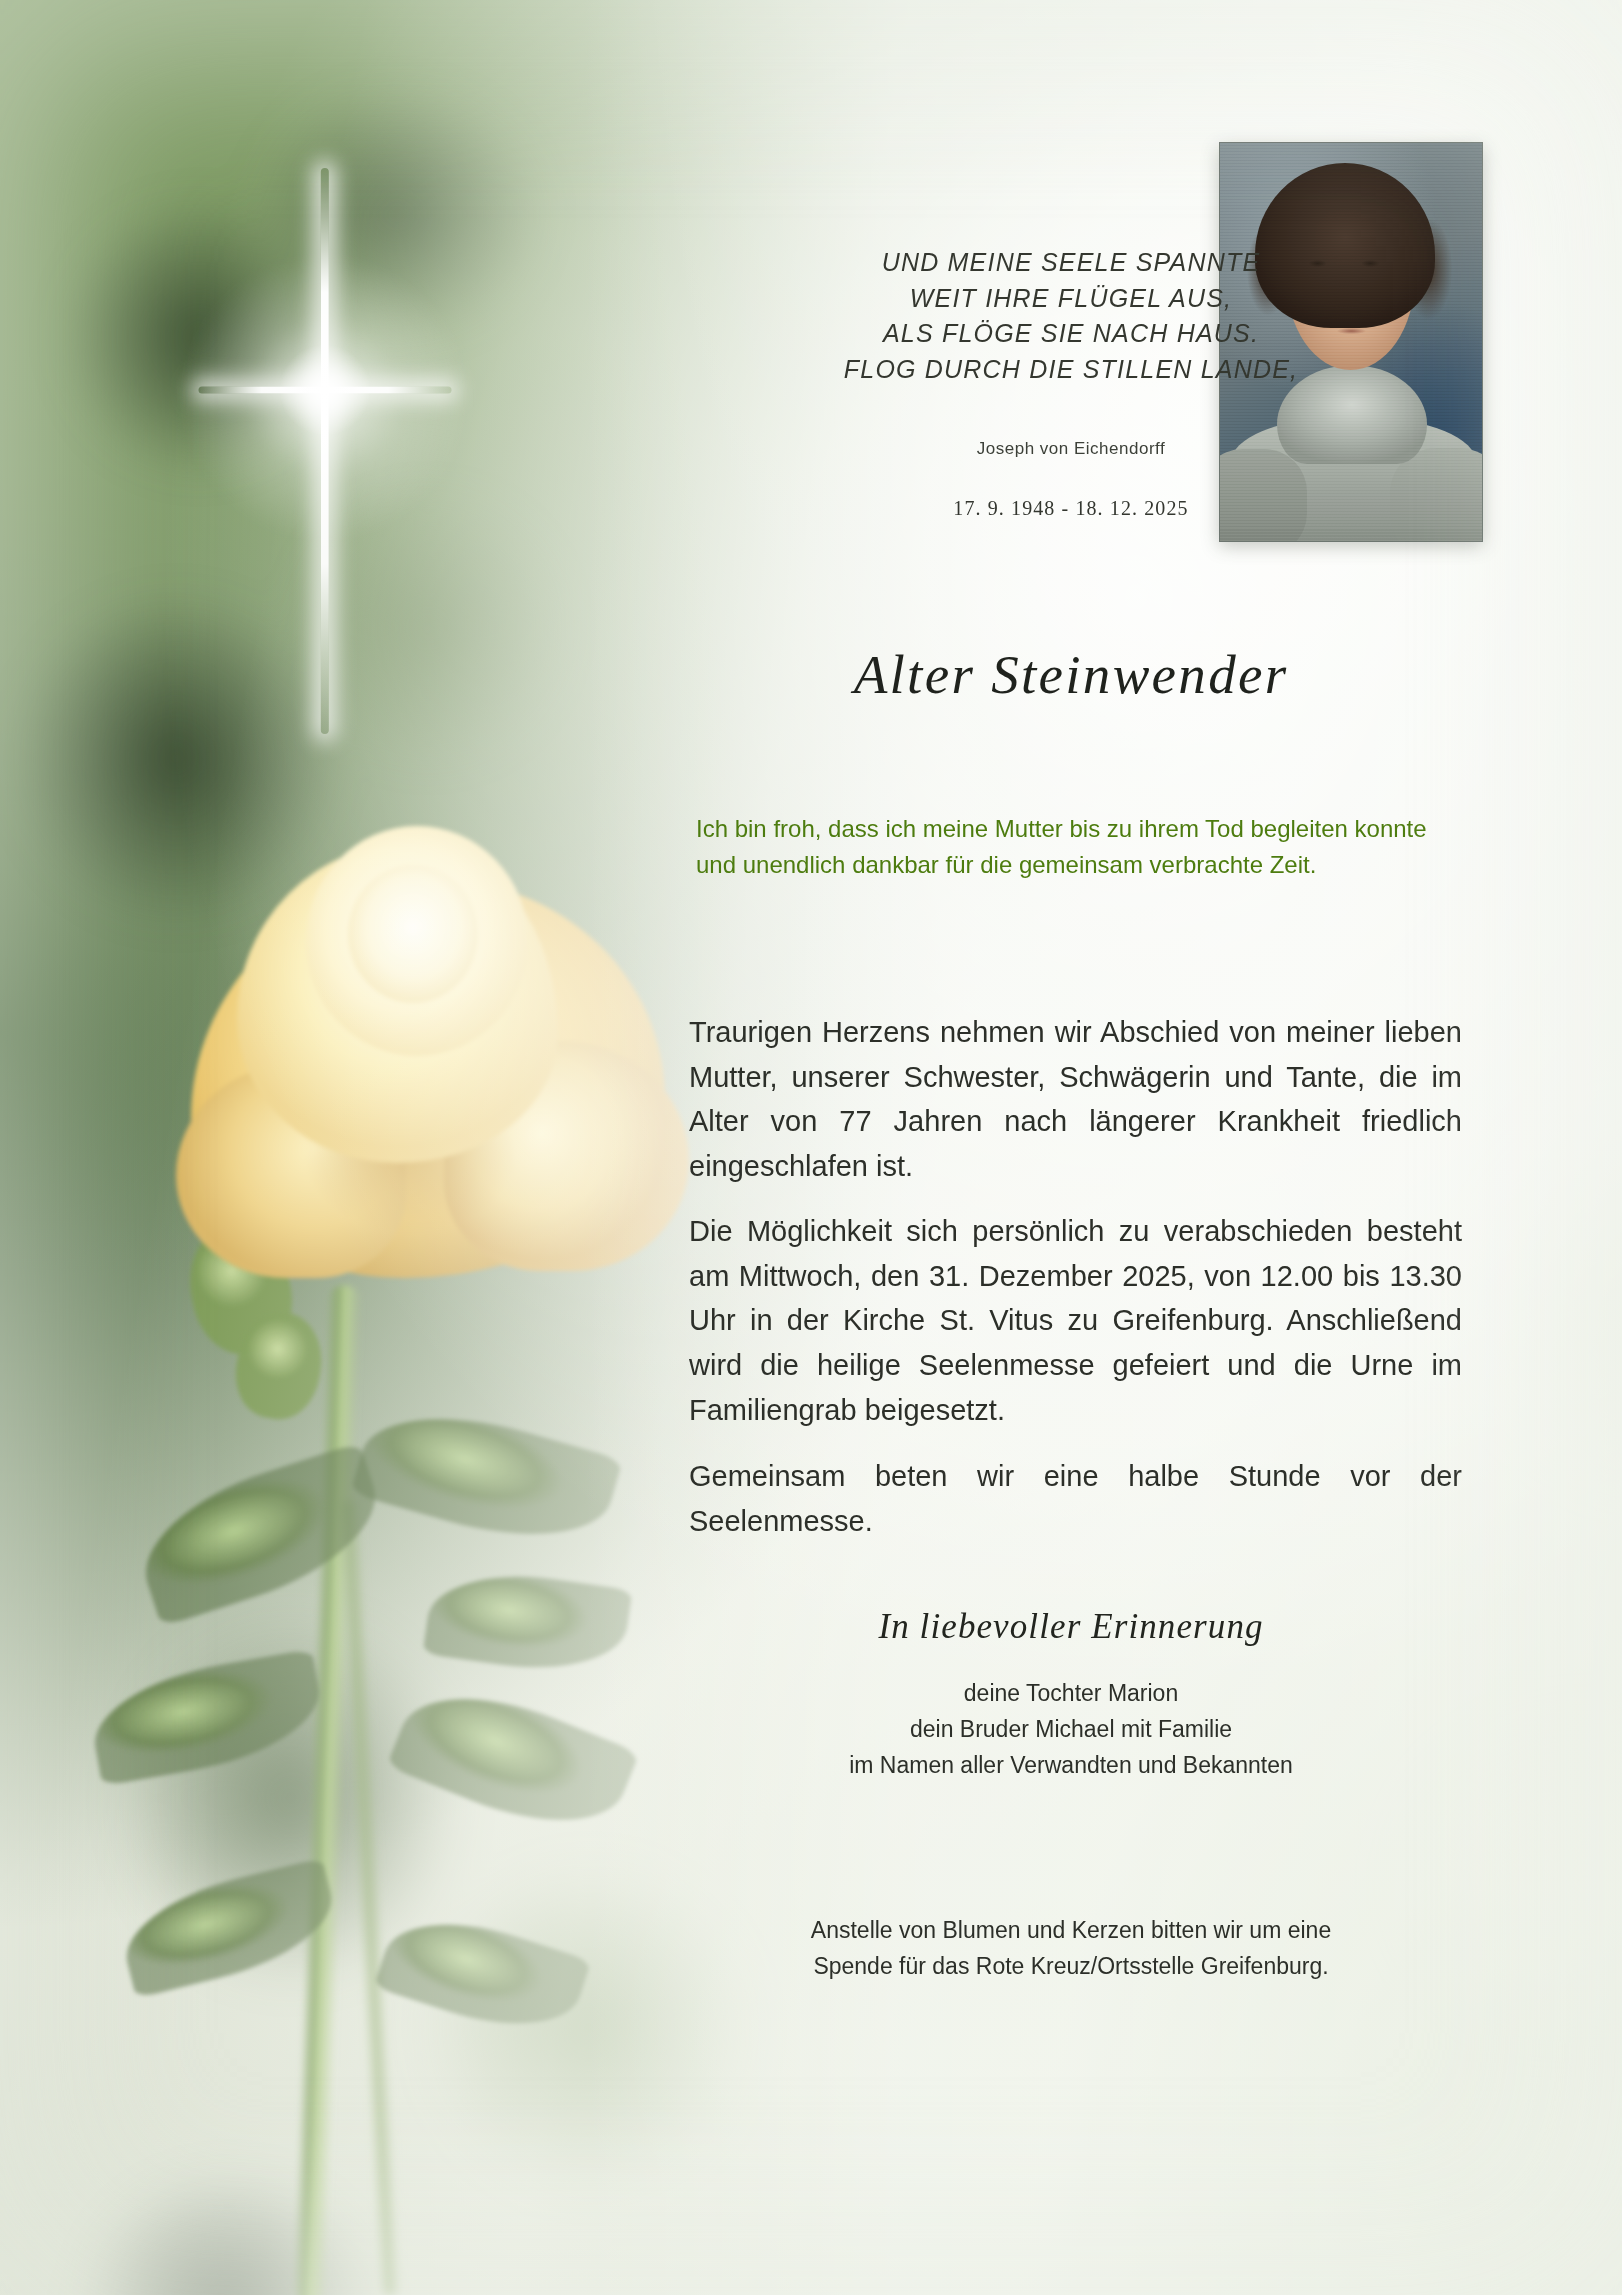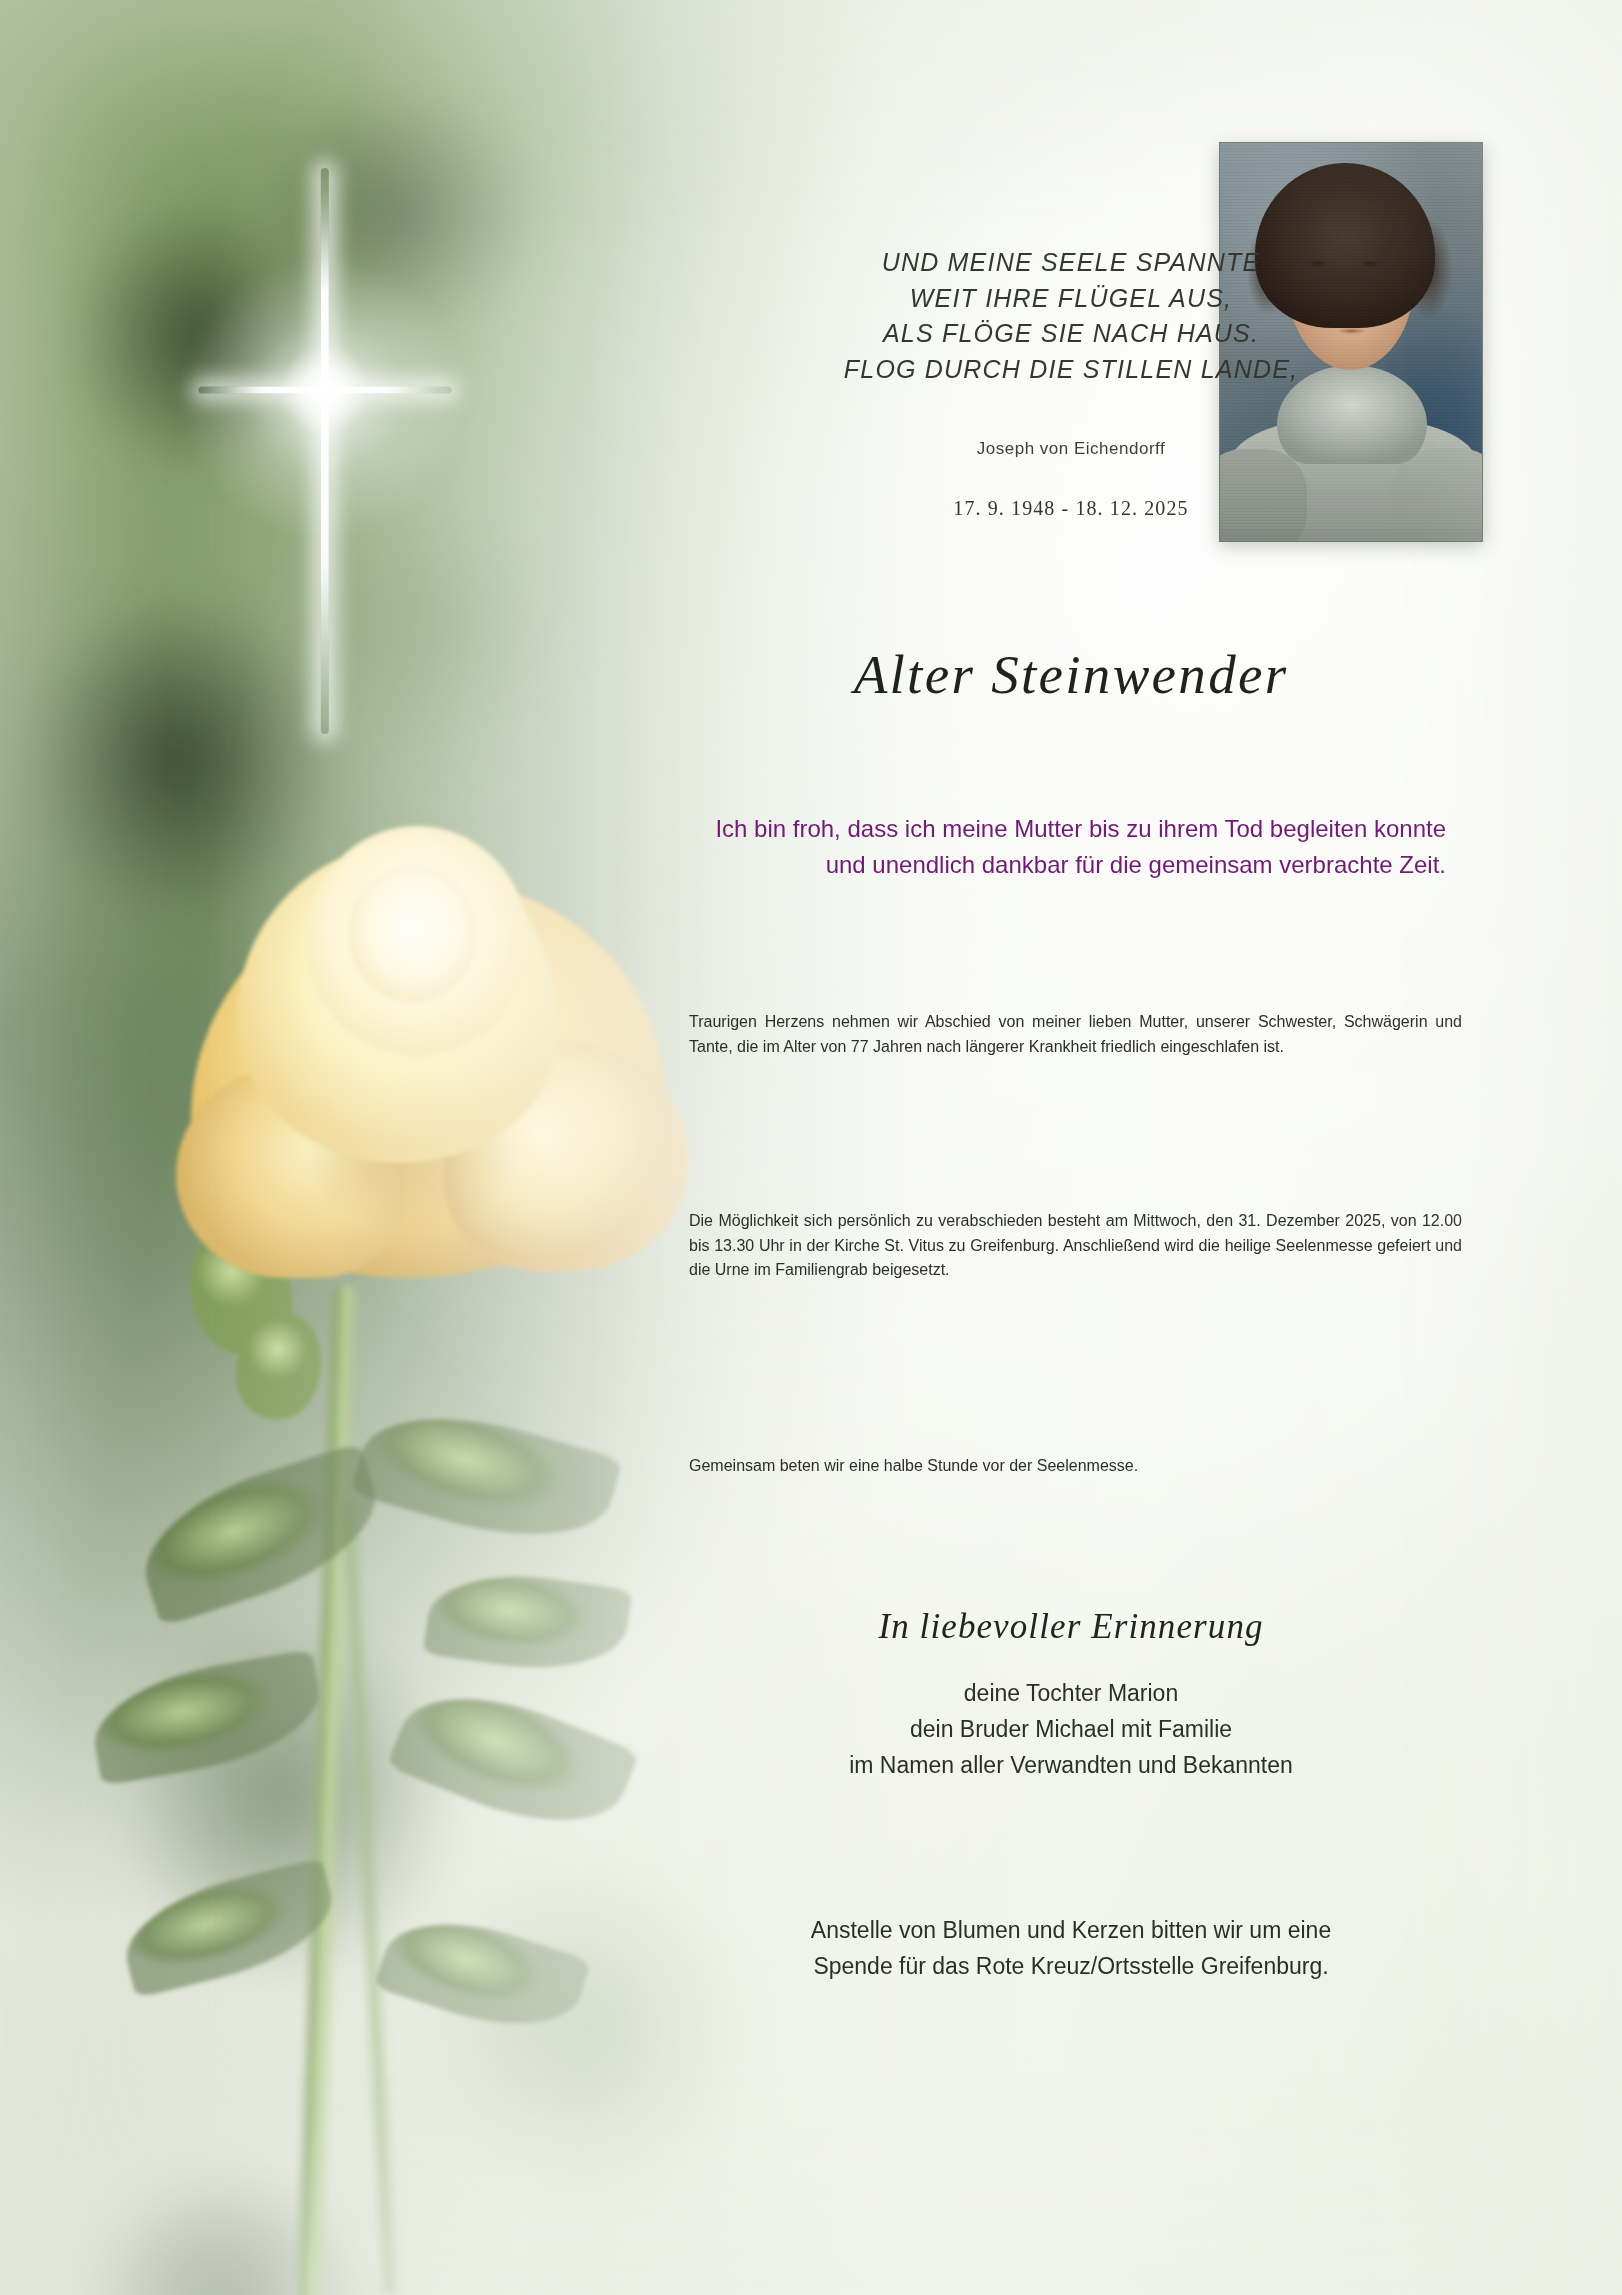--- a/index.html
+++ b/index.html
@@ -298,31 +298,31 @@
     text-align:center;
     font-family:"Liberation Serif", serif;
     font-style:italic;
     font-size:55px;
     letter-spacing:2.3px;
     color:#1f221d;
   }
 
   .intro {
     position:absolute; left:61px; top:811px; width:750px;
-    text-align:right;
+    text-align:left;
     font-size:24px;
     line-height:1.52;
-    color:#701a75;
+    color:#4d7c0f;
   }
 
   .para {
     position:absolute; left:54px; width:773px;
     text-align:justify;
     text-align-last:left;
-    font-size:16px;
+    font-size:29px;
     line-height:1.54;
     color:#2c2f29;
   }
   .para.p1 { top:1010px; }
   .para.p2 { top:1209px; }
   .para.p3 { top:1454px; }
 
   .memory {
     position:absolute; left:0; top:1607px; width:872px;
     text-align:center;

